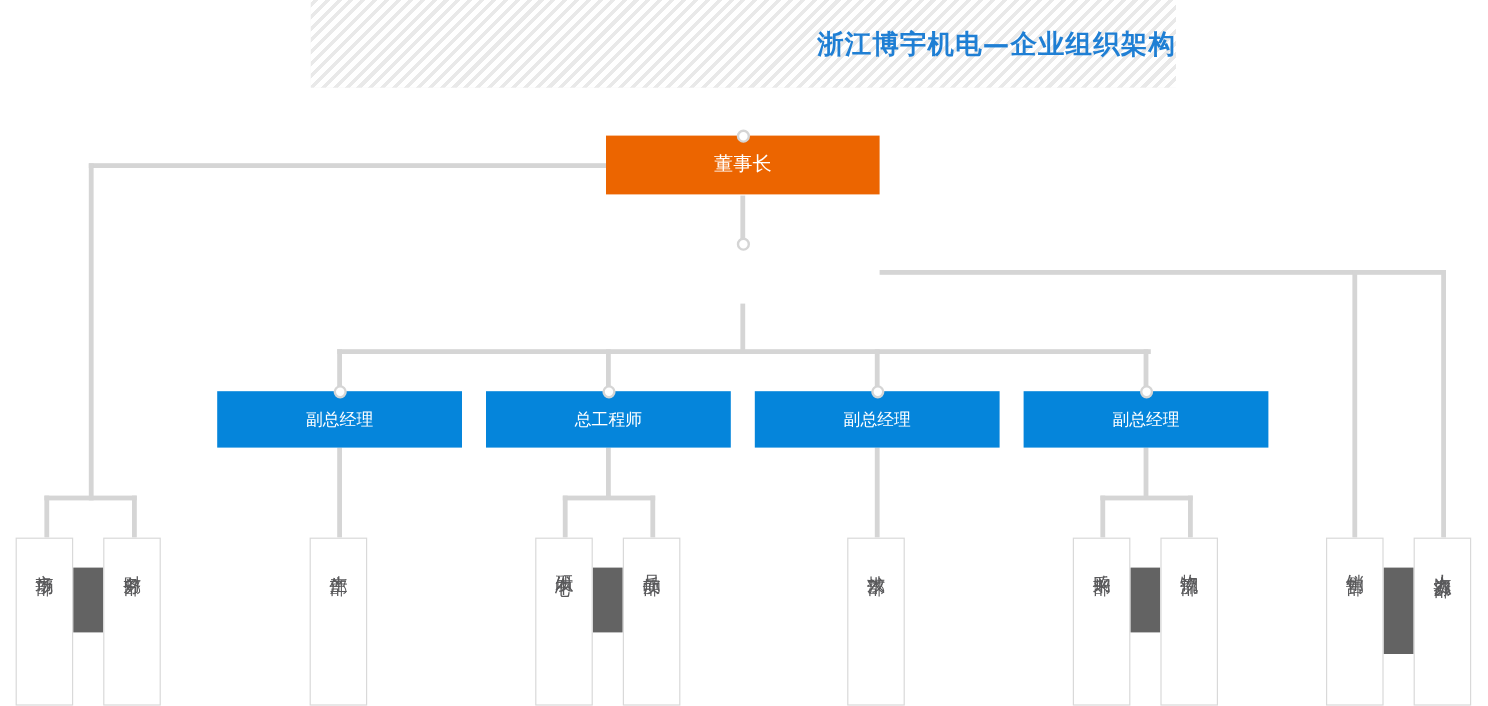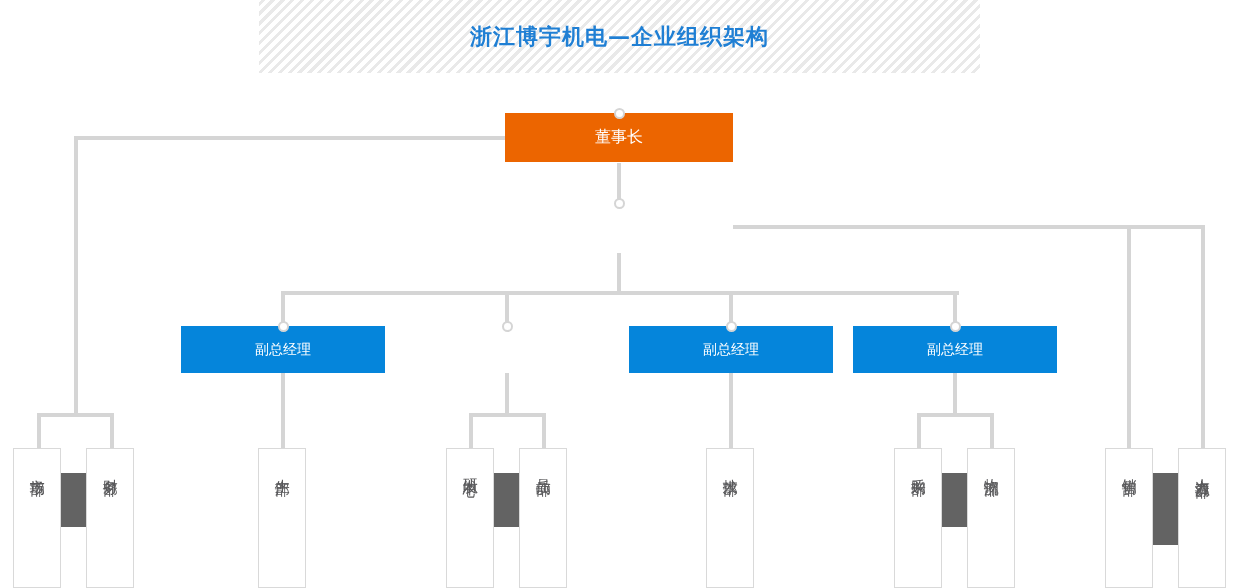--- a/index.html
+++ b/index.html
@@ -14,21 +14,21 @@
 
   
   .banner{
     position:absolute;
     left:259px;top:0;width:721px;height:73px;
     background-color:#f2f2f2;
     background-image:repeating-linear-gradient(
        -45deg,
        #ffffff 0px, #ffffff 4px,
        #e9e9e9 4px, #e9e9e9 7px);
-    display:flex;align-items:center;justify-content:center;
+    display:flex;align-items:center;justify-content:flex-end;
   }
   .banner-text{
     color:#1f7fd4;
     font-size:22px;
     font-weight:bold;
     letter-spacing:1px;
     white-space:nowrap;
   }
 
   
@@ -123,20 +123,23 @@
   </div>
   <div class="knob" style="left:614px;top:108px;"></div>
 
   <div class="knob" style="left:614px;top:198px;"></div>
 
   <div class="box box-blue" style="left:181px;top:326px;width:204px;height:47px;">
     <span>副总经理</span>
   </div>
   <div class="knob" style="left:278px;top:321px;"></div>
 
+  <div class="box box-blue" style="left:405px;top:326px;width:204px;height:47px;">
+    <span>总工程师</span>
+  </div>
   <div class="knob" style="left:502px;top:321px;"></div>
 
   <div class="box box-blue" style="left:629px;top:326px;width:204px;height:47px;">
     <span>副总经理</span>
   </div>
   <div class="knob" style="left:726px;top:321px;"></div>
 
   <div class="box box-blue" style="left:853px;top:326px;width:204px;height:47px;">
     <span>副总经理</span>
   </div>

